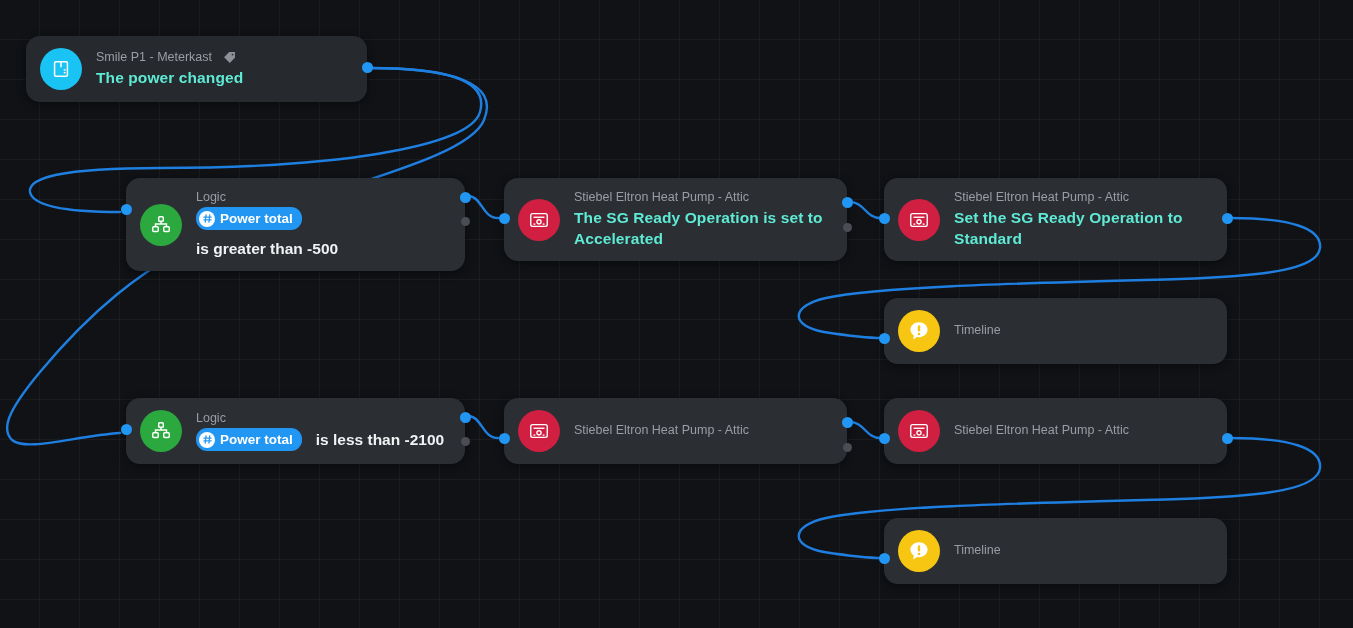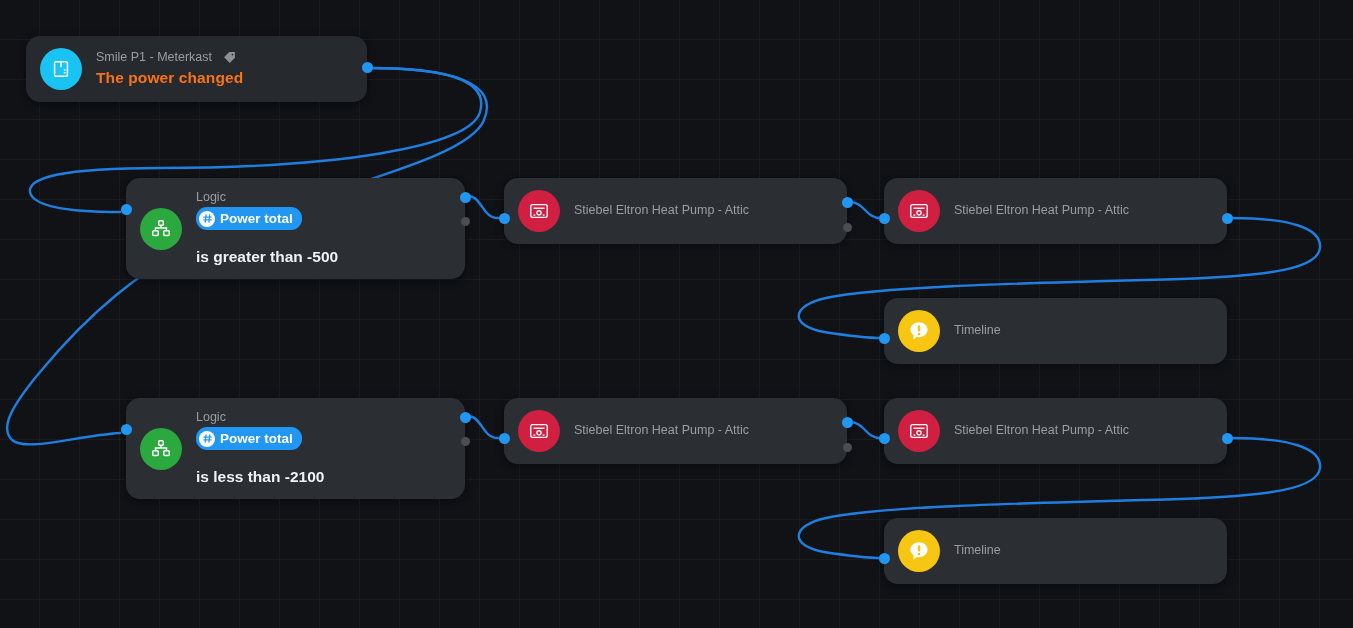--- a/index.html
+++ b/index.html
@@ -69,33 +69,33 @@
     line-height: 15px;
     display: flex;
     align-items: center;
     gap: 11px;
     margin-bottom: 2px;
   }
 
   .node-title {
     font-size: 15.5px;
     font-weight: bold;
-    color: #f97316;
+    color: #5eead4;
     line-height: 21px;
     letter-spacing: 0.1px;
   }
 
   .node-title.wrapnarrow { max-width: 282px; }
 
   
   .logic-line {
     display: flex;
     align-items: center;
     flex-wrap: wrap;
-    gap: 16px;
+    gap: 8px;
     font-size: 15.5px;
     font-weight: bold;
     color: #f1f2f4;
     line-height: 21px;
   }
 
   .var-pill {
     display: inline-flex;
     align-items: center;
     gap: 5px;
@@ -253,20 +253,21 @@
       <svg width="22" height="22" viewBox="0 0 24 24" fill="none" stroke="#ffffff" stroke-width="1.5">
         <rect x="3" y="5" width="18" height="14" rx="2"></rect>
         <line x1="6" y1="9" x2="18" y2="9"></line>
         <circle cx="12" cy="14" r="2.3"></circle>
         <line x1="6" y1="16.5" x2="8" y2="16.5"></line>
         <line x1="16" y1="16.5" x2="18" y2="16.5"></line>
       </svg>
     </div>
     <div class="node-body">
       <div class="node-sub">Stiebel Eltron Heat Pump - Attic</div>
+      <div class="node-title wrapnarrow">The SG Ready Operation is set to Accelerated</div>
     </div>
     <div class="port in" style="top:35px;"></div>
     <div class="port" style="right:-6px; top:19px;"></div>
     <div class="port gray" style="right:-5px; top:45px;"></div>
   </div>
 
   <div class="node" style="left:504px; top:398px; width:343px;">
     <div class="node-icon icon-red">
       <svg width="22" height="22" viewBox="0 0 24 24" fill="none" stroke="#ffffff" stroke-width="1.5">
         <rect x="3" y="5" width="18" height="14" rx="2"></rect>
@@ -289,20 +290,21 @@
       <svg width="22" height="22" viewBox="0 0 24 24" fill="none" stroke="#ffffff" stroke-width="1.5">
         <rect x="3" y="5" width="18" height="14" rx="2"></rect>
         <line x1="6" y1="9" x2="18" y2="9"></line>
         <circle cx="12" cy="14" r="2.3"></circle>
         <line x1="6" y1="16.5" x2="8" y2="16.5"></line>
         <line x1="16" y1="16.5" x2="18" y2="16.5"></line>
       </svg>
     </div>
     <div class="node-body">
       <div class="node-sub">Stiebel Eltron Heat Pump - Attic</div>
+      <div class="node-title wrapnarrow">Set the SG Ready Operation to Standard</div>
     </div>
     <div class="port in" style="top:35px;"></div>
     <div class="port" style="right:-6px; top:35px;"></div>
   </div>
 
   <div class="node" style="left:884px; top:398px; width:343px;">
     <div class="node-icon icon-red">
       <svg width="22" height="22" viewBox="0 0 24 24" fill="none" stroke="#ffffff" stroke-width="1.5">
         <rect x="3" y="5" width="18" height="14" rx="2"></rect>
         <line x1="6" y1="9" x2="18" y2="9"></line>

